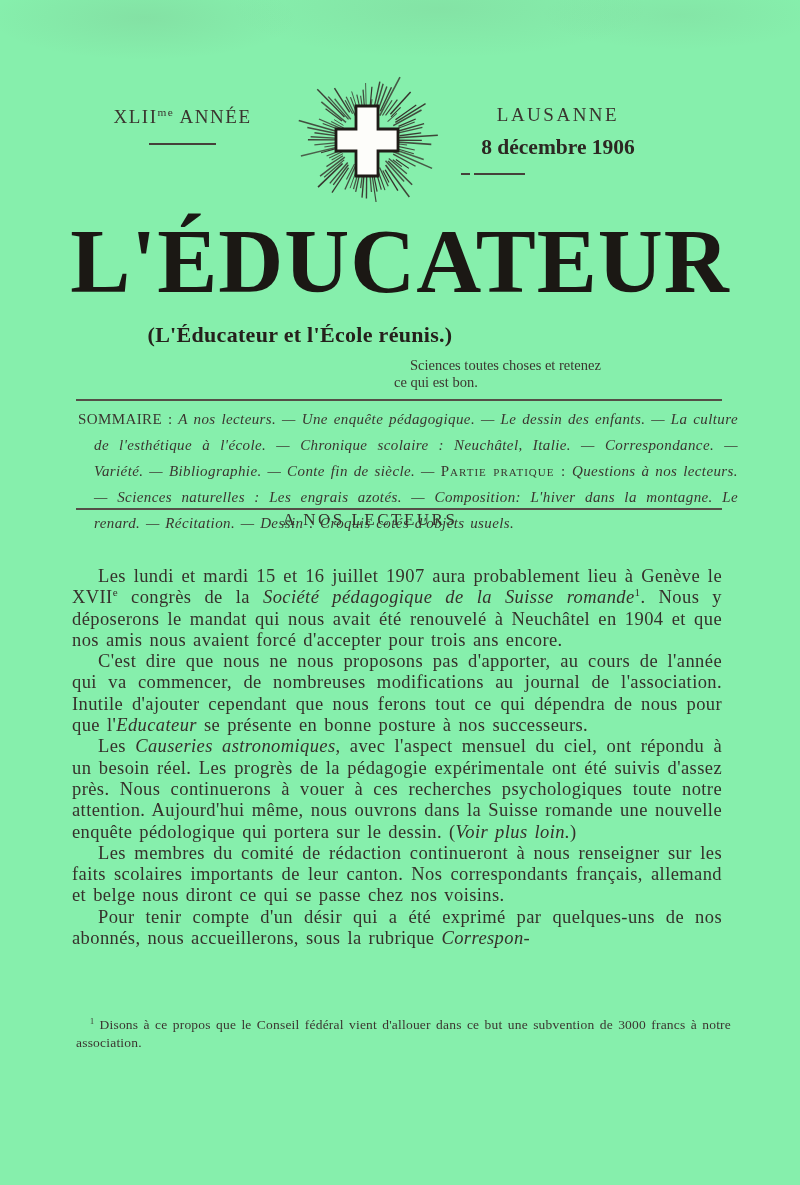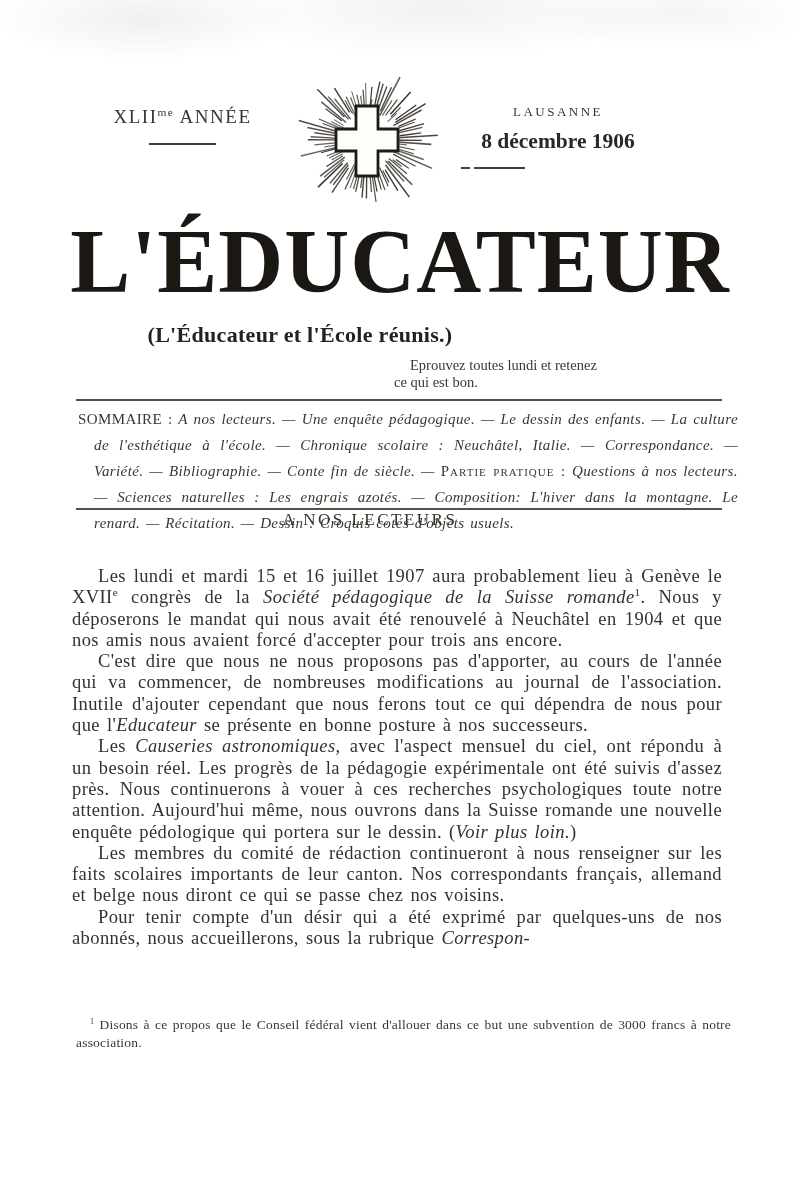--- a/index.html
+++ b/index.html
@@ -1,21 +1,21 @@
 <!DOCTYPE html>
 <html lang="fr"><head>
 <meta charset="utf-8">
 <style>
   html,body{margin:0;padding:0;}
   body{background:#d9d6d0;}
   .page{
     position:relative;
     width:800px;height:1185px;
     margin:0 auto;
-    background:#ffffff;
+    background:#86efac;
     font-family:"Liberation Serif","DejaVu Serif",serif;
     color:#36312b;
     overflow:hidden;
   }
   
   .page::before{
     content:"";
     position:absolute;left:0;top:0;width:100%;height:150px;
     background:
       radial-gradient(220px 60px at 18% 12%, rgba(110,104,95,0.10), rgba(110,104,95,0) 70%),
@@ -25,21 +25,21 @@
   }
   .abs{position:absolute;}
 
   
   .hdr-left{left:95px;top:106px;width:175px;text-align:center;}
   .annee{font-size:19px;letter-spacing:1.5px;color:#3a352f;}
   .numero{font-size:21px;font-weight:bold;margin-top:11px;color:#312c27;}
   .hrule-left{width:67px;height:2px;margin:15px auto 0;background:#45403a;}
 
   .hdr-right{left:448px;top:104px;width:220px;text-align:center;}
-  .city{font-size:13px;letter-spacing:2.5px;color:#3a352f;}
+  .city{font-size:19px;letter-spacing:2.5px;color:#3a352f;}
   .date{font-size:21.5px;font-weight:bold;margin-top:9px;color:#2c2722;}
   .hrule-right{margin-top:13px;margin-left:13px;width:70px;display:flex;align-items:center;}
   .hrule-right .dash{width:9px;height:2px;background:#45403a;margin-right:4px;}
   .hrule-right .bar{width:51px;height:2px;background:#45403a;}
 
   .emblem{left:292px;top:62px;width:150px;height:156px;}
 
   
   .masthead-title{
     left:60px;top:212px;width:680px;
@@ -203,21 +203,21 @@
     <div class="date">8 décembre 1906</div>
     <div class="hrule-right">
       <span class="dash"></span>
       <span class="bar"></span>
     </div>
   </div>
 
   <div class="abs masthead-title">L'ÉDUCATEUR</div>
   <div class="abs masthead-subtitle">(L'Éducateur et l'École réunis.)</div>
   <div class="abs motto">
-    <div class="l1">Eprouvez toutes lundi et retenez</div>
+    <div class="l1">Sciences toutes choses et retenez</div>
     <div class="l2">ce qui est bon.</div>
   </div>
 
   <div class="abs rule rule-a"></div>
   <div class="abs sommaire"><span>SOMMAIRE : </span><span class="it">A nos lecteurs. — Une enquête pédagogique. — Le dessin des enfants. — La culture de l'esthétique à l'école. — Chronique scolaire : Neuchâtel, Italie. — Correspondance. — Variété. — Bibliographie. — Conte fin de siècle. — </span><span class="sc">Partie pratique :</span><span class="it"> Questions à nos lecteurs. — Sciences naturelles : Les engrais azotés. — Composition: L'hiver dans la montagne. Le renard. — Récitation. — Dessin : Croquis cotés d'objets usuels.</span></div>
   <div class="abs rule rule-b"></div>
 
   <div class="abs heading">A NOS LECTEURS</div>
 
   <div class="abs body-col">

